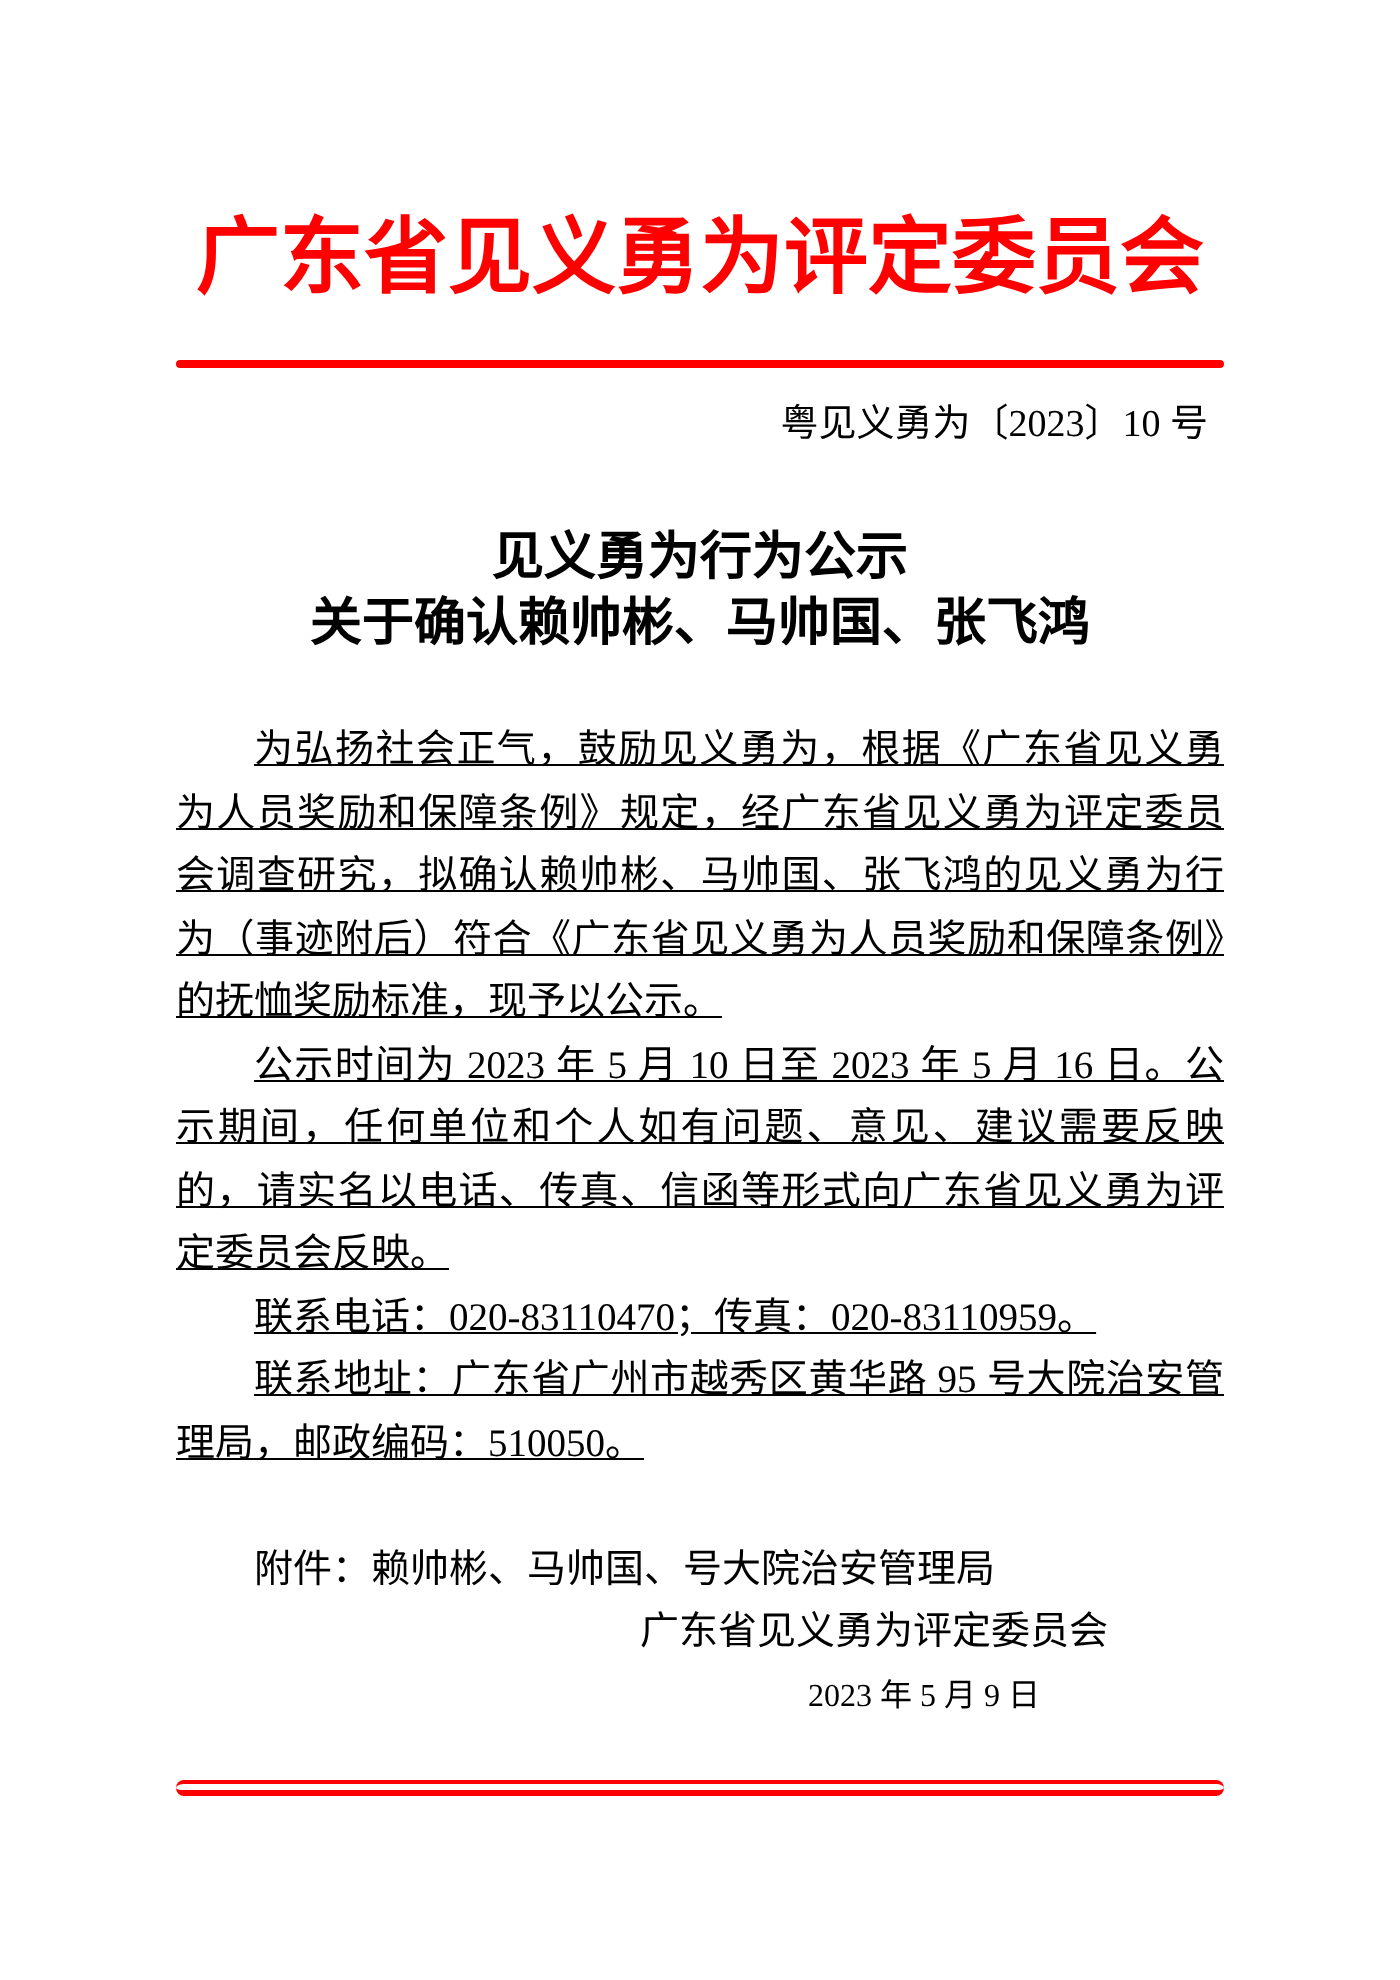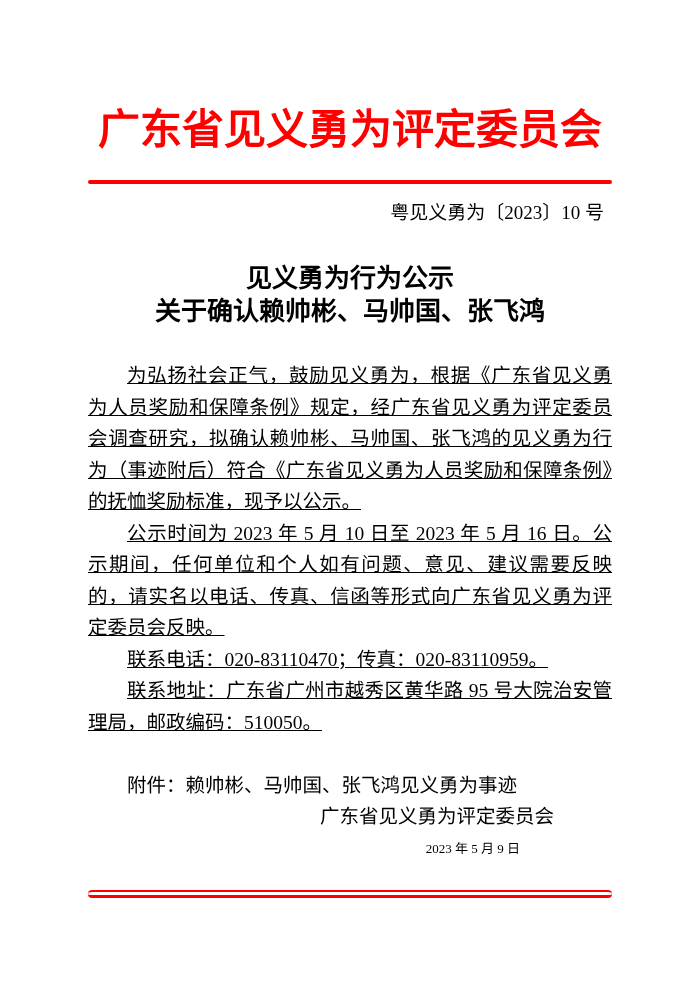--- a/index.html
+++ b/index.html
@@ -65,21 +65,21 @@
     line-height: 31.5px;
     text-indent: 2em;
   }
   .signature-org {
     font-size: 19.5px;
     line-height: 31.5px;
     text-align: right;
     padding-right: 58px;
   }
   .signature-date {
-    font-size: 13px;
+    font-size: 16px;
     line-height: 31.5px;
     text-align: right;
     padding-right: 92px;
   }
   .footer-rule {
     position: absolute;
     left: 88px;
     right: 88px;
     top: 890px;
     height: 8px;
@@ -106,21 +106,21 @@
       <div>关于确认赖帅彬、马帅国、张飞鸿</div>
     </div>
 
     <div class="body-text">
       <p>为弘扬社会正气，鼓励见义勇为，根据《广东省见义勇为人员奖励和保障条例》规定，经广东省见义勇为评定委员会调查研究，拟确认赖帅彬、马帅国、张飞鸿的见义勇为行为（事迹附后）符合《广东省见义勇为人员奖励和保障条例》的抚恤奖励标准，现予以公示。</p>
       <p>公示时间为 2023 年 5 月 10 日至 2023 年 5 月 16 日。公示期间，任何单位和个人如有问题、意见、建议需要反映的，请实名以电话、传真、信函等形式向广东省见义勇为评定委员会反映。</p>
       <p>联系电话：020-83110470；传真：020-83110959。</p>
       <p>联系地址：广东省广州市越秀区黄华路 95 号大院治安管理局，邮政编码：510050。</p>
     </div>
 
-    <div class="attachment-line">附件：赖帅彬、马帅国、张飞鸿见义勇为事迹</div>
+    <div class="attachment-line">附件：赖帅彬、马帅国、号大院治安管理局</div>
 
     <div class="signature-org">广东省见义勇为评定委员会</div>
 
     <div class="signature-date">2023 年 5 月 9 日</div>
   </div>
 
   <div class="footer-rule"></div>
 
 </div>
 

